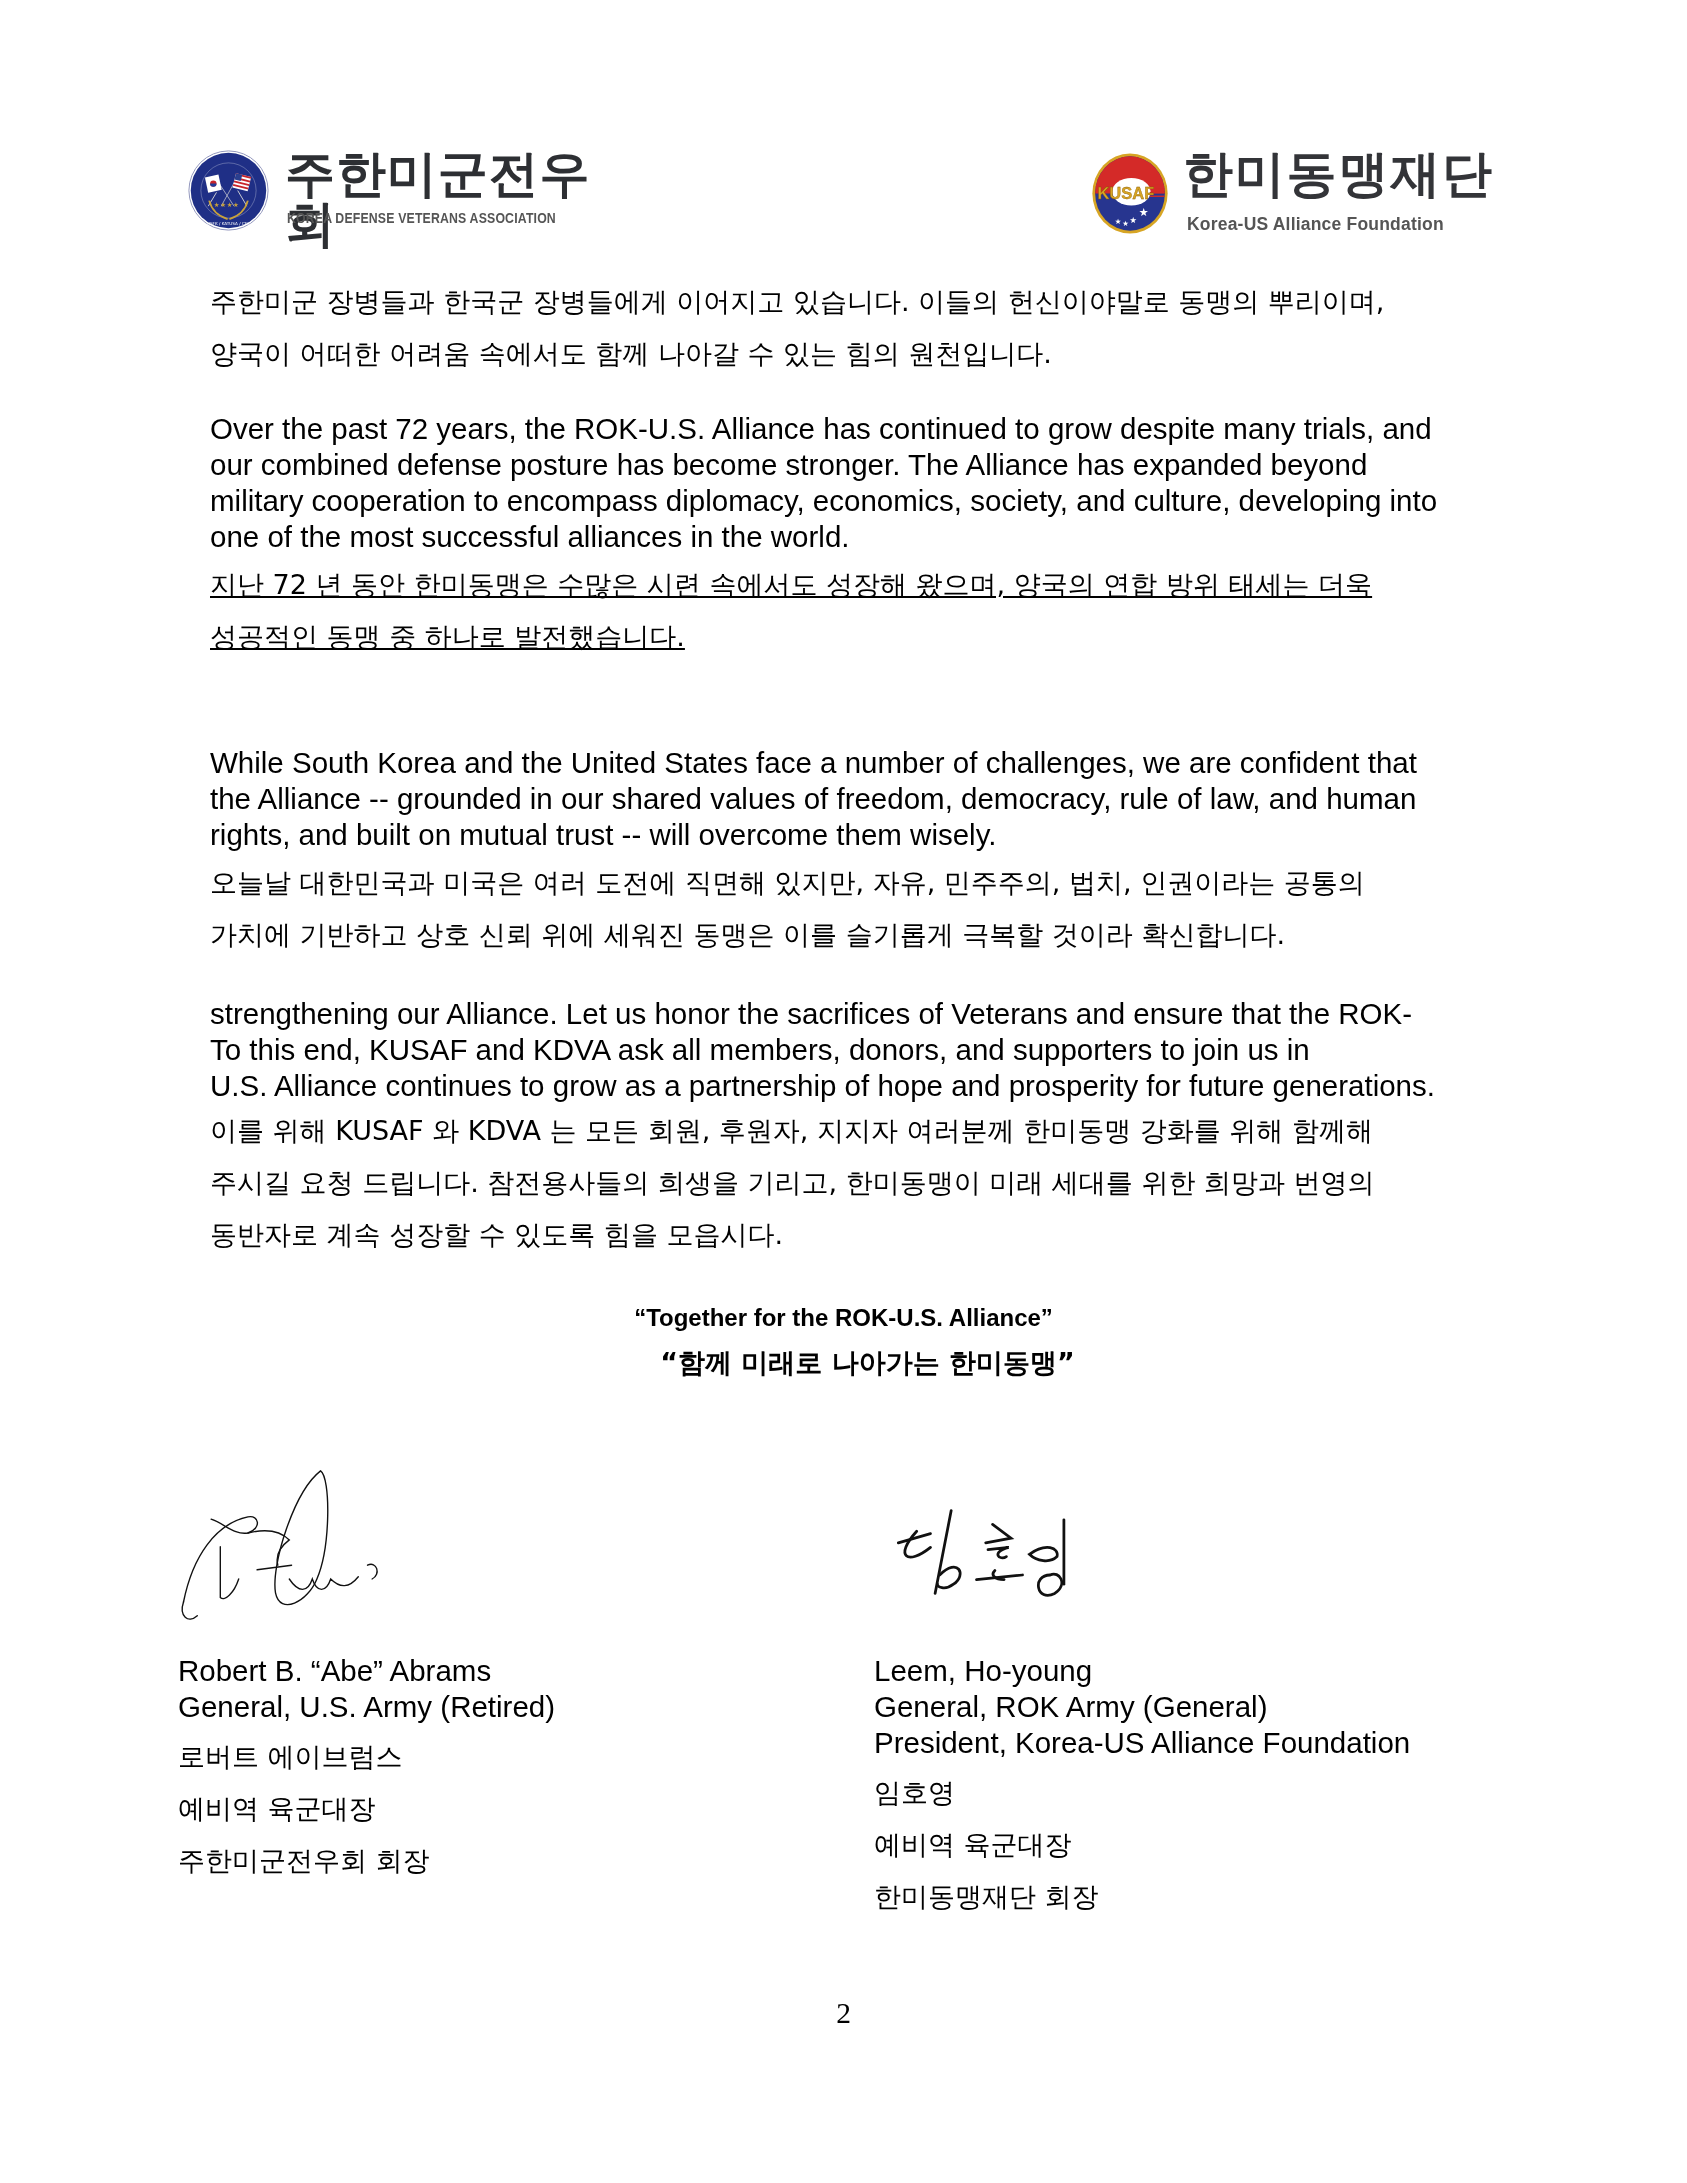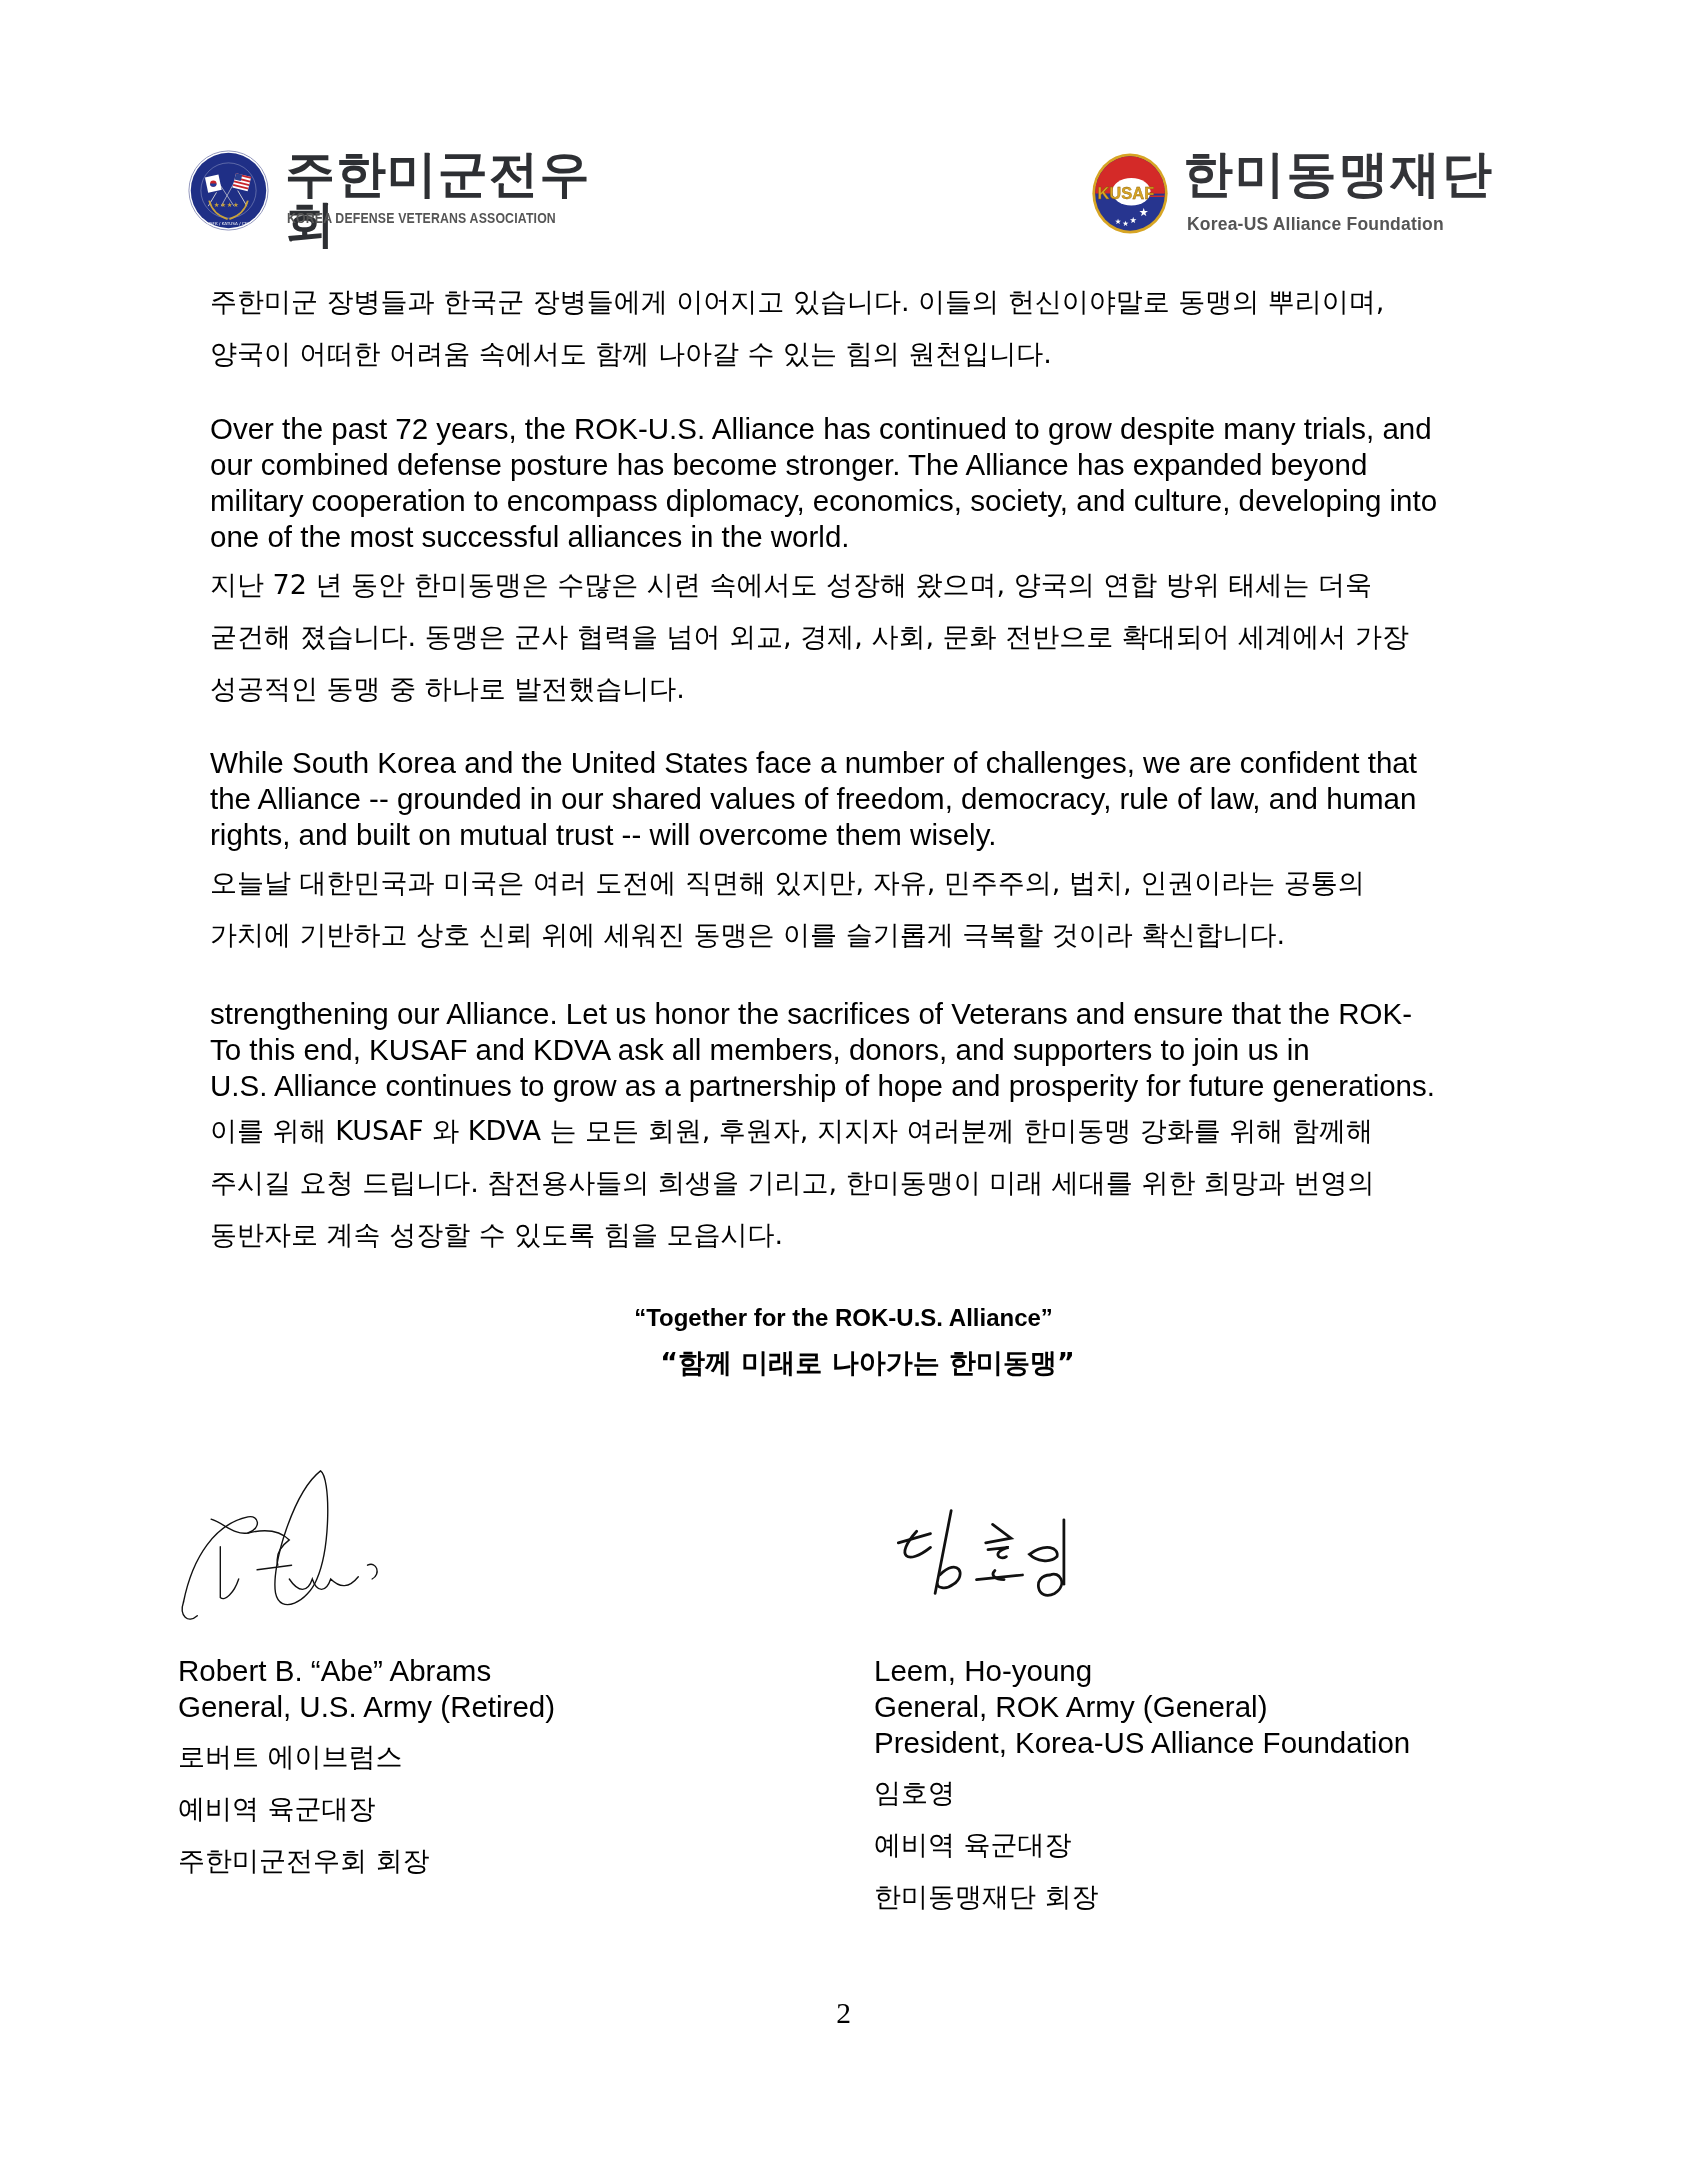--- a/index.html
+++ b/index.html
@@ -132,23 +132,22 @@
   <span class="line">양국이 어떠한 어려움 속에서도 함께 나아갈 수 있는 힘의 원천입니다.</span>
 </div>
 
 <div class="para en" style="top:411px;">
   <span class="line">Over the past 72 years, the ROK-U.S. Alliance has continued to grow despite many trials, and</span>
   <span class="line">our combined defense posture has become stronger. The Alliance has expanded beyond</span>
   <span class="line">military cooperation to encompass diplomacy, economics, society, and culture, developing into</span>
   <span class="line">one of the most successful alliances in the world.</span>
 </div>
 
-<div class="para ko" style="top:559px;">
+<div class="para ko" style="top:559px;text-decoration:underline;">
   <span class="line">지난 72 년 동안 한미동맹은 수많은 시련 속에서도 성장해 왔으며, 양국의 연합 방위 태세는 더욱</span>
-  <span class="line">굳건해 졌습니다. 동맹은 군사 협력을 넘어 외교, 경제, 사회, 문화 전반으로 확대되어 세계에서 가장</span>
   <span class="line">성공적인 동맹 중 하나로 발전했습니다.</span>
 </div>
 
 <div class="para en" style="top:745px;">
   <span class="line">While South Korea and the United States face a number of challenges, we are confident that</span>
   <span class="line">the Alliance -- grounded in our shared values of freedom, democracy, rule of law, and human</span>
   <span class="line">rights, and built on mutual trust -- will overcome them wisely.</span>
 </div>
 
 <div class="para ko" style="top:857px;">

